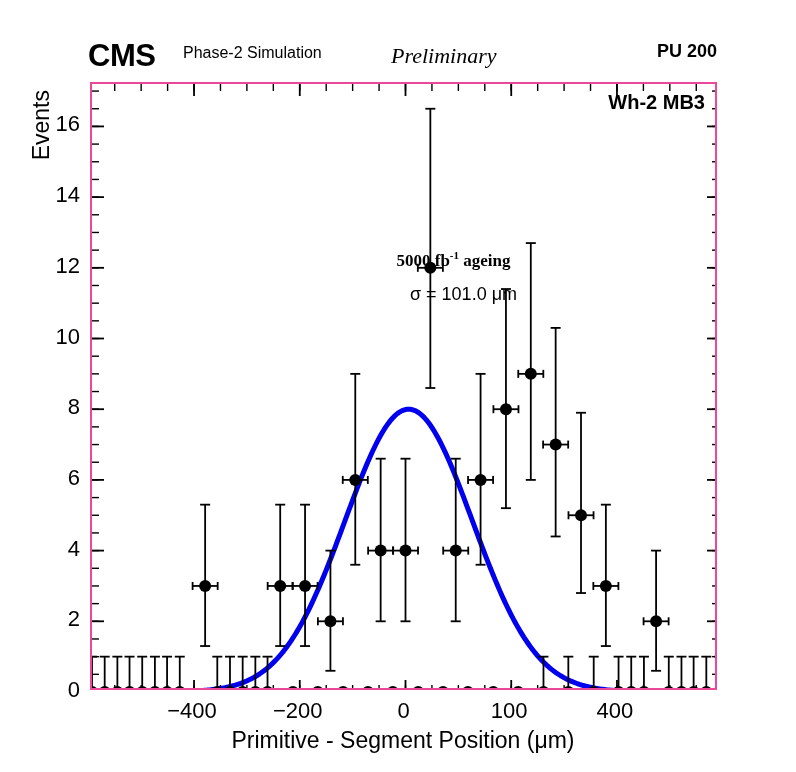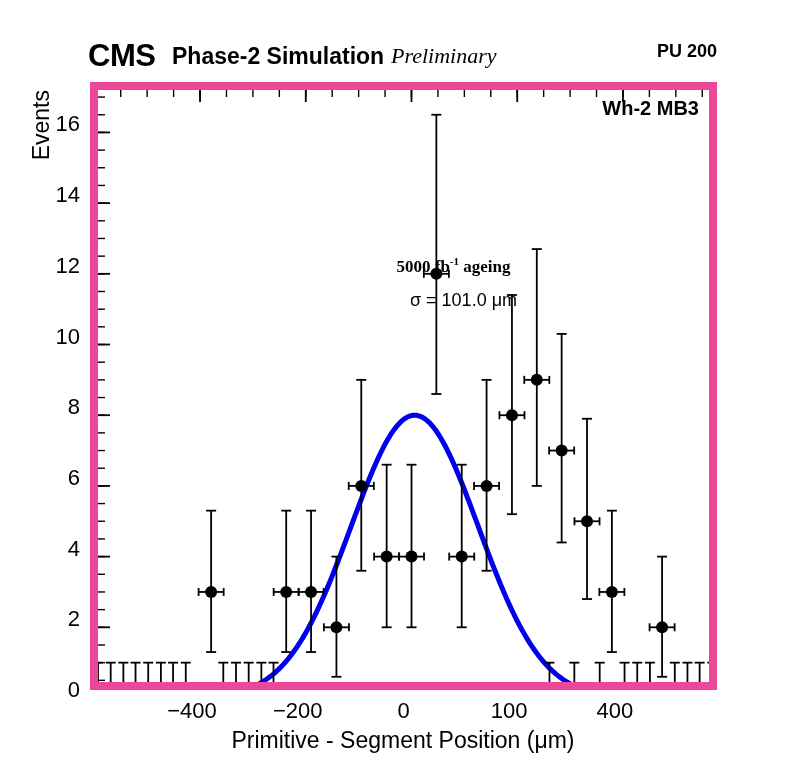--- a/index.html
+++ b/index.html
@@ -4,28 +4,28 @@
 <style>
   html,body{margin:0;padding:0;background:#ffffff;}
   body{width:796px;height:772px;overflow:hidden;
        font-family:"Liberation Sans",sans-serif;color:#000;}
   #root{position:relative;width:796px;height:772px;}
 
   
   .hdr{position:absolute;left:0;top:0;width:796px;height:82px;}
   .hdr-cms{position:absolute;left:88px;top:40px;font-size:31px;font-weight:bold;
            letter-spacing:-0.5px;line-height:1;}
-  .hdr-sim{position:absolute;left:172px;top:45px;font-size:23px;font-weight:bold;line-height:1;}
+  .hdr-sim{position:absolute;left:183px;top:45px;font-size:16px;font-weight:normal;line-height:1;}
   .hdr-prelim{position:absolute;left:379px;top:45px;font-size:22px;font-style:italic;
               font-family:"Liberation Serif",serif;line-height:1;padding-left:12px;}
   .hdr-pu{position:absolute;right:79px;top:42px;font-size:18px;font-weight:bold;line-height:1;}
 
   
   .frame{position:absolute;left:90px;top:82px;width:627px;height:608px;
-         border:8px solid #ec4899;box-sizing:border-box;background:#fff;}
+         border:2px solid #ec4899;box-sizing:border-box;background:#fff;}
   .plotarea{position:absolute;left:0;top:0;width:100%;height:100%;overflow:hidden;}
   svg.layer{position:absolute;left:0;top:0;width:627px;height:608px;overflow:visible;}
 
   
   .lbl-region{position:absolute;right:10px;top:7px;font-size:20px;font-weight:bold;}
   .lbl-lumi{position:absolute;left:calc(50% + 50px);top:165px;font-size:17px;font-weight:bold;
             font-family:"Liberation Serif",serif;white-space:nowrap;transform:translateX(-50%);}
   .lbl-lumi sup{font-size:11px;}
   .lbl-sigma{position:absolute;left:calc(50% + 60px);top:200px;font-size:18px;
              white-space:nowrap;transform:translateX(-50%);}

